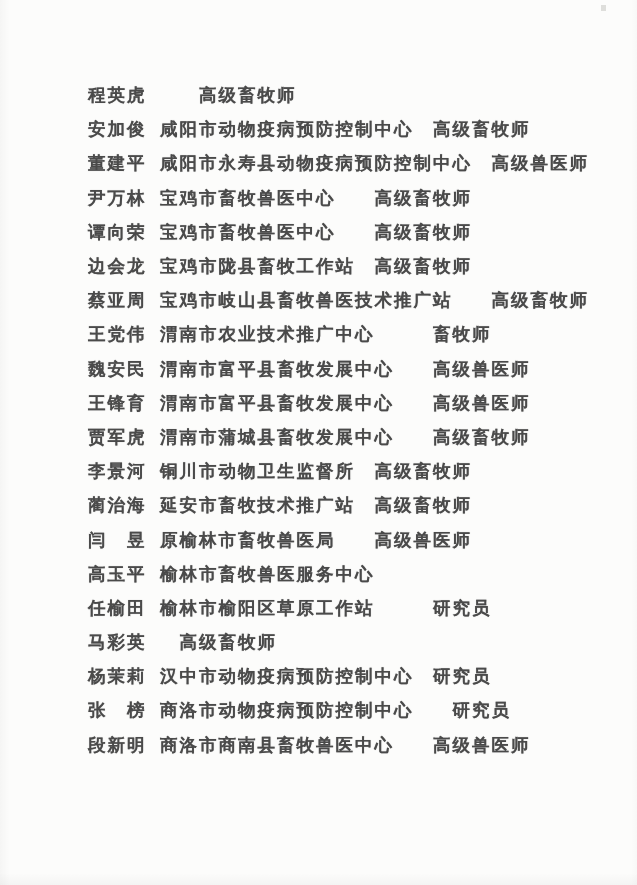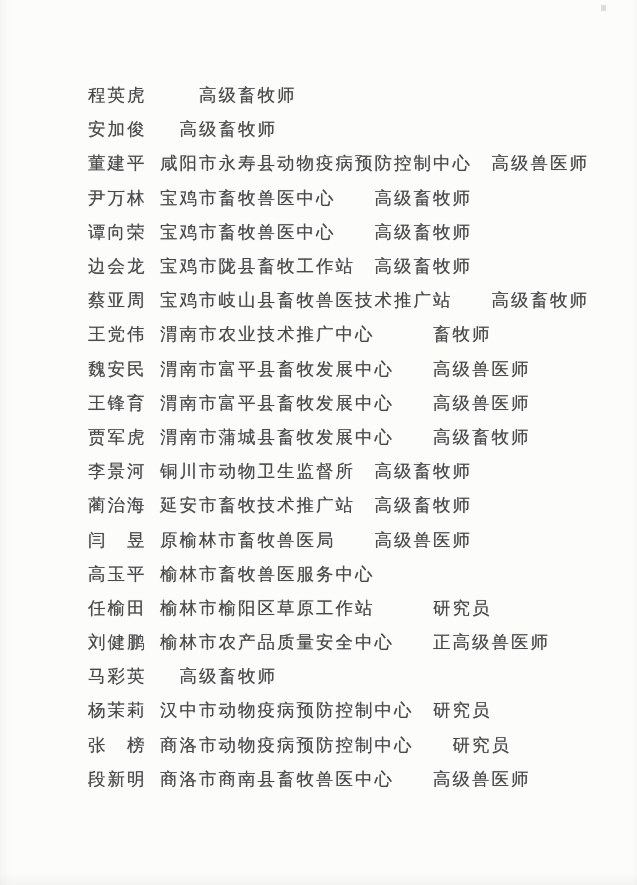--- a/index.html
+++ b/index.html
@@ -34,20 +34,21 @@
     top: 5px;
     width: 5px;
     height: 6px;
     background: #dededb;
   }
   .list {
     position: absolute;
     left: 88px;
     top: 78px;
     right: 10px;
+    font-weight: bold;
   }
   .row {
     height: 34.2px;
     display: flex;
     align-items: center;
     font-size: 17.5px;
     letter-spacing: 2px;
     white-space: pre;
     color: #4a4a4a;
     text-shadow: 0 0 0.7px rgba(95, 95, 95, 0.75);
@@ -69,20 +70,21 @@
   <div class="scan-mark"></div>
   <div class="list" id="list">
   <div class="row">
     <span class="name">程英虎</span>
     <span class="sep">　　</span>
     <span class="title">高级畜牧师</span>
   </div>
 
   <div class="row">
     <span class="name">安加俊</span>
+    <span class="org">咸阳市动物疫病预防控制中心</span>
     <span class="sep">　</span>
     <span class="title">高级畜牧师</span>
   </div>
 
   <div class="row">
     <span class="name">董建平</span>
     <span class="org">咸阳市永寿县动物疫病预防控制中心</span>
     <span class="sep">　</span>
     <span class="title">高级兽医师</span>
   </div>
@@ -170,26 +172,20 @@
     <span class="sep">　　</span>
   </div>
 
   <div class="row">
     <span class="name">任榆田</span>
     <span class="org">榆林市榆阳区草原工作站</span>
     <span class="sep">　　　</span>
     <span class="title">研究员</span>
   </div>
 
-  <div class="row">
-    <span class="name">刘健鹏</span>
-    <span class="org">榆林市农产品质量安全中心</span>
-    <span class="sep">　　</span>
-    <span class="title">正高级兽医师</span>
-  </div>
 
   <div class="row">
     <span class="name">马彩英</span>
     <span class="sep">　</span>
     <span class="title">高级畜牧师</span>
   </div>
 
   <div class="row">
     <span class="name">杨茉莉</span>
     <span class="org">汉中市动物疫病预防控制中心</span>

